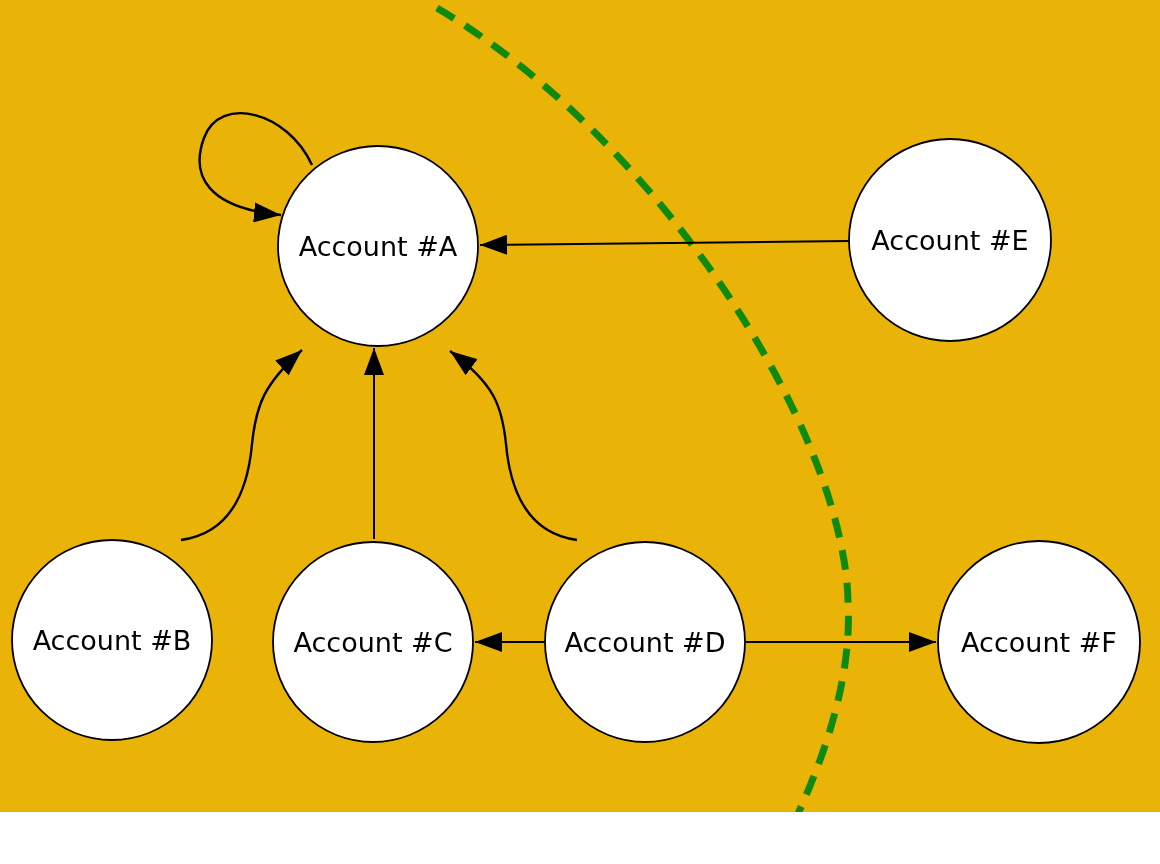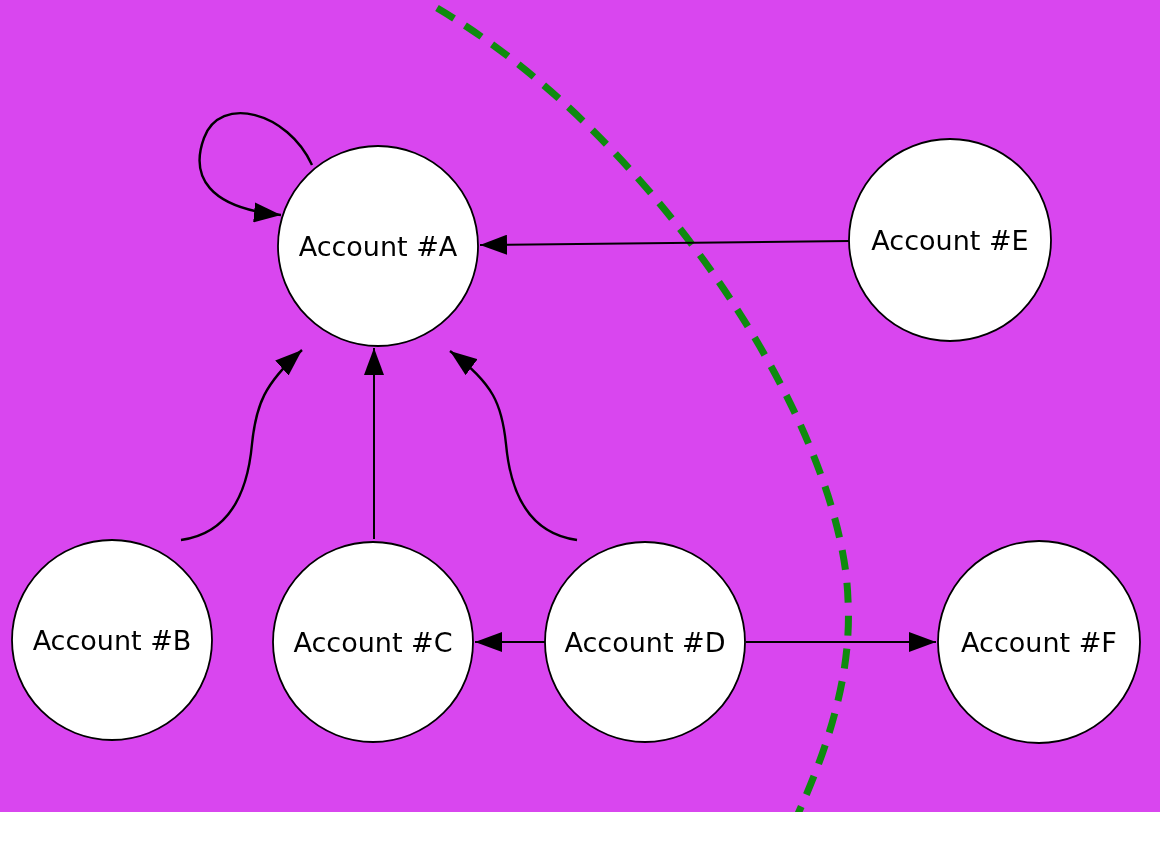--- a/index.html
+++ b/index.html
@@ -5,21 +5,21 @@
   html, body {
     margin: 0;
     padding: 0;
     background: #ffffff;
     font-family: "DejaVu Sans", "Liberation Sans", sans-serif;
   }
   .canvas {
     position: relative;
     width: 1160px;
     height: 812px;
-    background: #d946ef;
+    background: #eab308;
     overflow: hidden;
   }
   svg { display: block; }
   .node-circle {
     fill: #ffffff;
     stroke: #000000;
     stroke-width: 1.8;
   }
   .node-label {
     fill: #000000;

